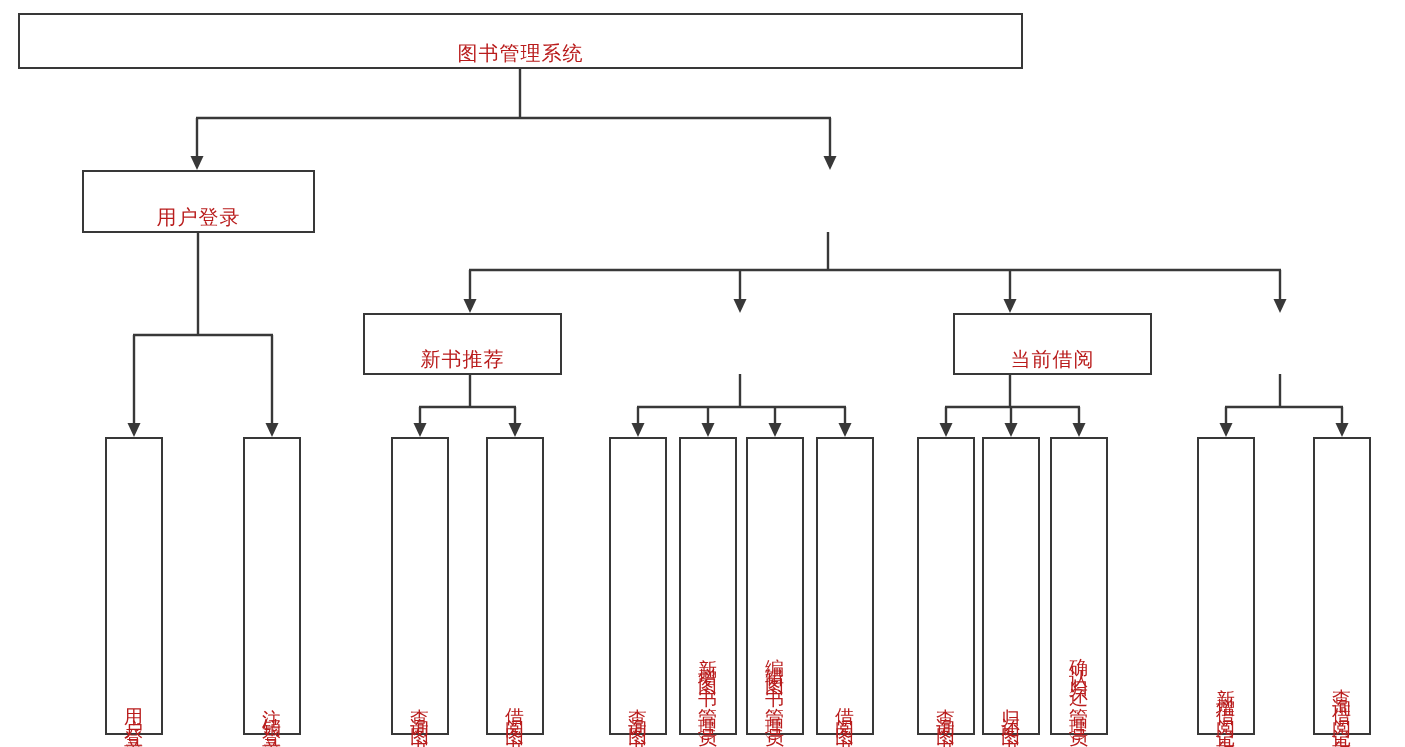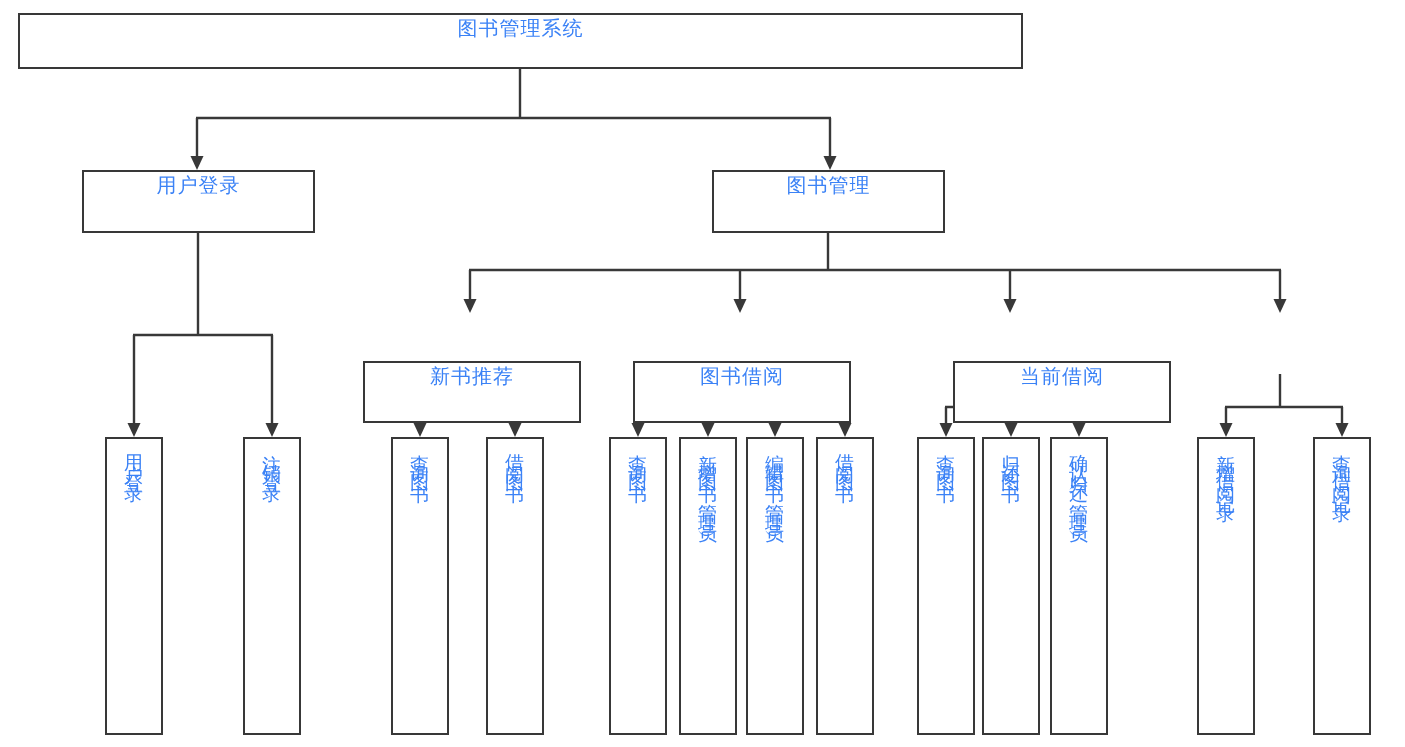--- a/index.html
+++ b/index.html
@@ -18,30 +18,30 @@
     pointer-events: none;
   }
   .wires path { stroke: #383838; stroke-width: 2.4; fill: none; }
   .wires polygon { fill: #383838; stroke: none; }
   .box {
     position: absolute;
     box-sizing: border-box;
     border: 2.5px solid #383838;
     background: #ffffff;
     display: flex;
-    align-items: flex-start;
+    align-items: flex-end;
     justify-content: center;
-    color: #3b82f6;
+    color: #b91c1c;
   }
   .h-label { font-size: 20px; letter-spacing: 1px; white-space: nowrap; }
   .root-box   { left: 18px;  top: 13px;  width: 1005px; height: 56px; }
   .lvl1-box   { top: 170px; width: 233px; height: 63px; }
   .b-user     { left: 82px; }
   .b-mgmt     { left: 712px; }
-  .group-box  { top: 313px; width: 218px; height: 62px; margin-top: 48px; }
+  .group-box  { top: 313px; width: 199px; height: 62px; }
   .g0 { left: 363px; }
   .g1 { left: 633px; }
   .g2 { left: 953px; }
   .g3 { left: 1173px; }
   .leaf-box { top: 437px; width: 58px; height: 298px; }
   .v-label {
     writing-mode: vertical-rl;
     text-orientation: mixed;
     font-size: 19px;
     line-height: 1;
@@ -112,29 +112,23 @@
     <polygon points="1335.5,423 1348.5,423 1342,437"></polygon>
   </svg>
 
   <div class="box root-box">
     <span class="h-label">图书管理系统</span>
   </div>
 
   <div class="box lvl1-box b-user">
     <span class="h-label">用户登录</span>
   </div>
-  <div class="box lvl1-box b-mgmt">
-    <span class="h-label">图书管理</span>
-  </div>
 
   <div class="box group-box g0">
     <span class="h-label">新书推荐</span>
-  </div>
-  <div class="box group-box g1">
-    <span class="h-label">图书借阅</span>
   </div>
   <div class="box group-box g2">
     <span class="h-label">当前借阅</span>
   </div>
 
   <div class="box leaf-box l-user1">
     <span class="v-label">用户登录</span>
   </div>
   <div class="box leaf-box l-user2">
     <span class="v-label">注销登录</span>

